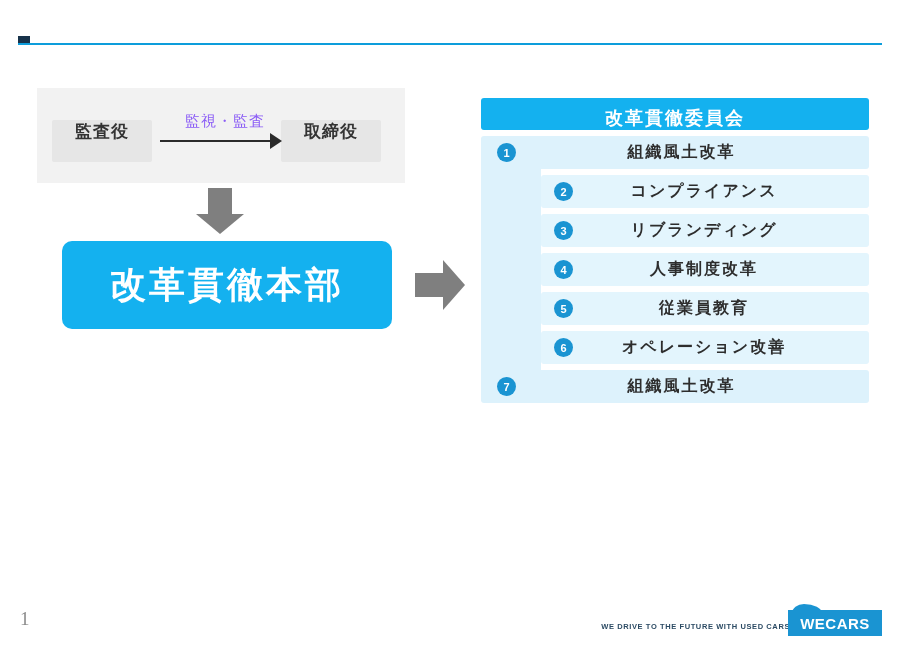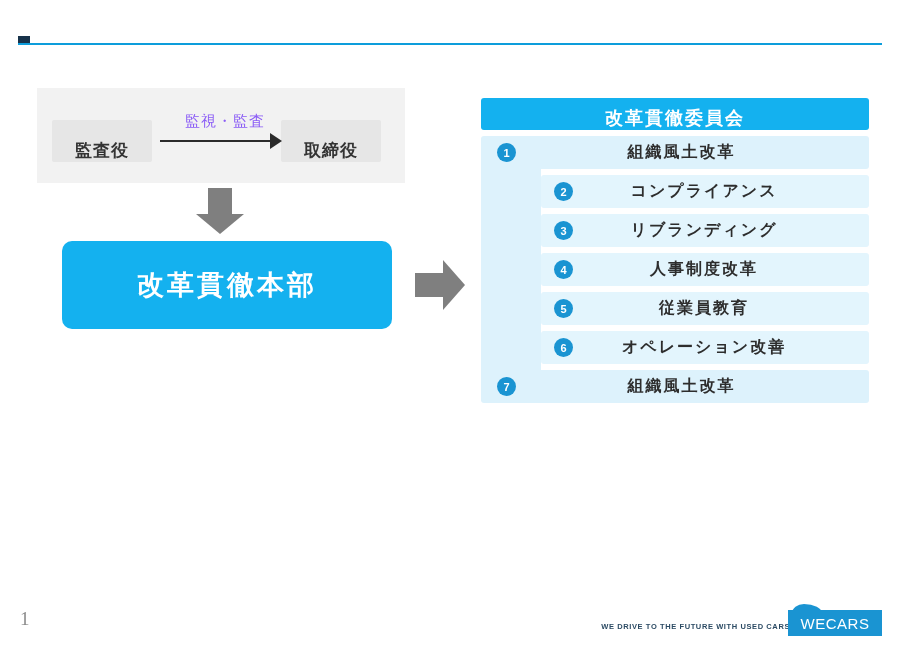--- a/index.html
+++ b/index.html
@@ -47,21 +47,21 @@
     height: 95px;
     background: #f2f2f2;
   }
   .gov-node {
     position: absolute;
     background: #e6e6e6;
     width: 100px;
     height: 42px;
     border-radius: 2px;
     display: flex;
-    align-items: flex-end;
+    align-items: flex-start;
     justify-content: center;
     font-size: 17px;
     font-weight: bold;
     color: #333333;
     letter-spacing: 1px;
   }
   .gov-node.audit { left: 52px; top: 120px; }
   .gov-node.board { left: 281px; top: 120px; }
 
   .gov-arrow-label {
@@ -125,21 +125,21 @@
     left: 62px;
     top: 241px;
     width: 330px;
     height: 88px;
     background: #14b1ef;
     border-radius: 10px;
     display: flex;
     align-items: center;
     justify-content: center;
     color: #ffffff;
-    font-size: 27px;
+    font-size: 36px;
     font-weight: bold;
     letter-spacing: 3px;
   }
 
   
   .right-arrow {
     position: absolute;
     left: 415px;
     top: 260px;
     width: 50px;
@@ -264,21 +264,21 @@
     width: 94px;
     height: 26px;
     background: #1a94d2;
     display: flex;
     align-items: center;
     justify-content: center;
   }
   .logo-text {
     color: #ffffff;
     font-size: 15px;
-    font-weight: normal;
+    font-weight: bold;
     letter-spacing: 0.5px;
   }
   .logo-swoosh {
     position: absolute;
     left: 792px;
     top: 604px;
     width: 30px;
     height: 9px;
     background: #1a94d2;
     border-radius: 40% 60% 0 0 / 100% 100% 0 0;

